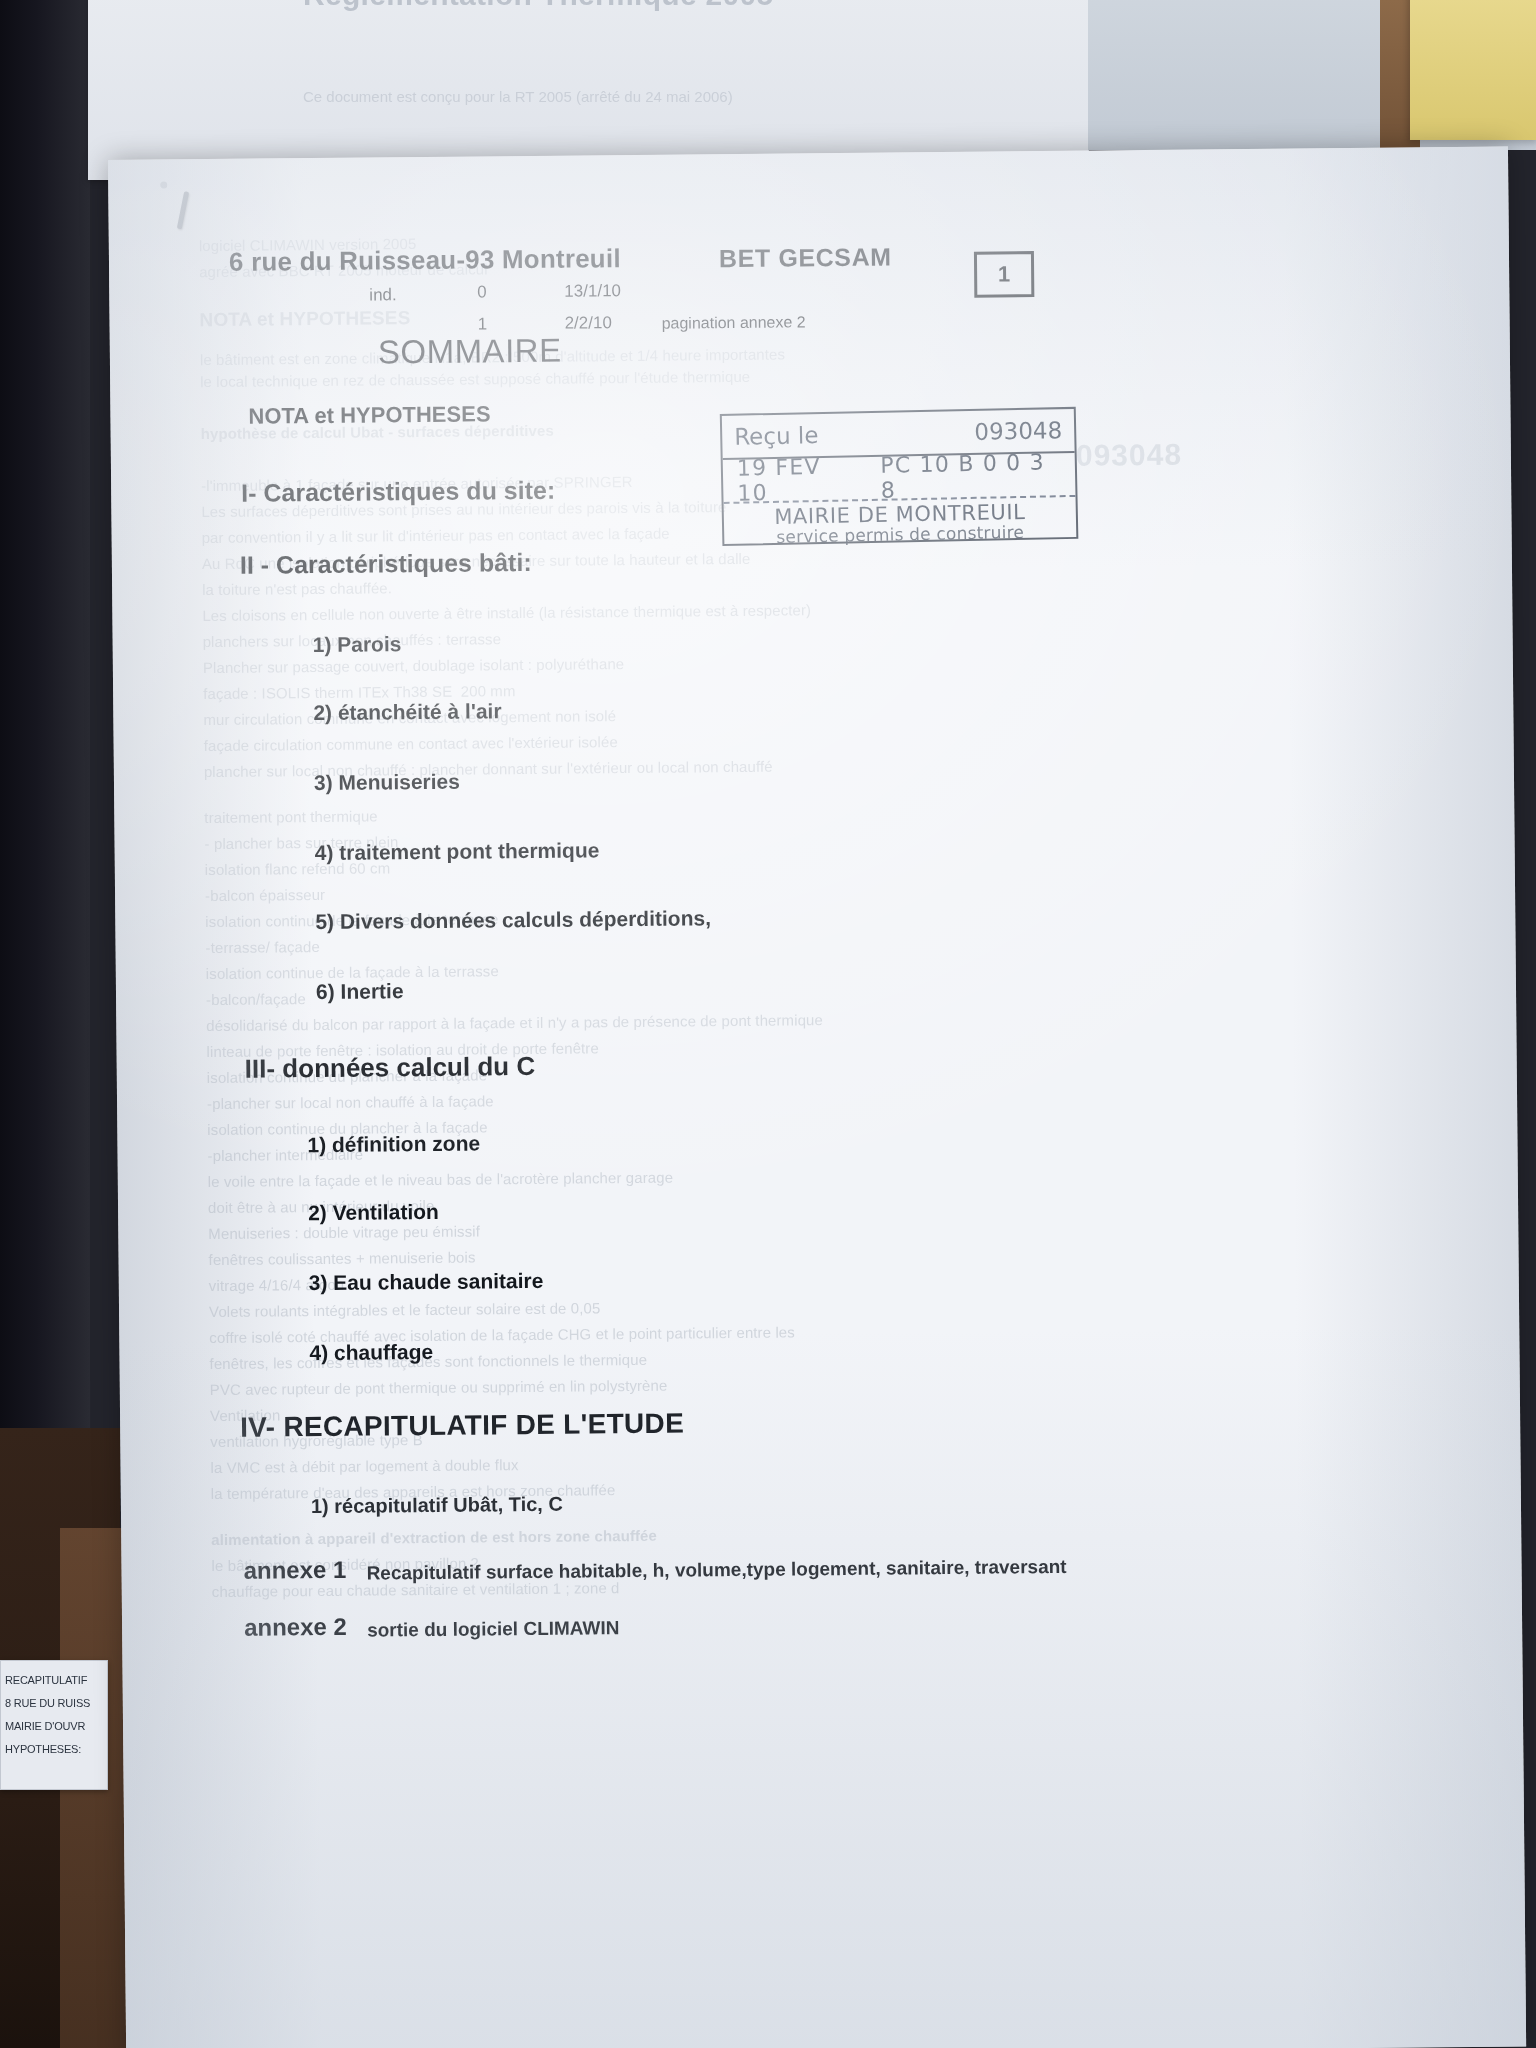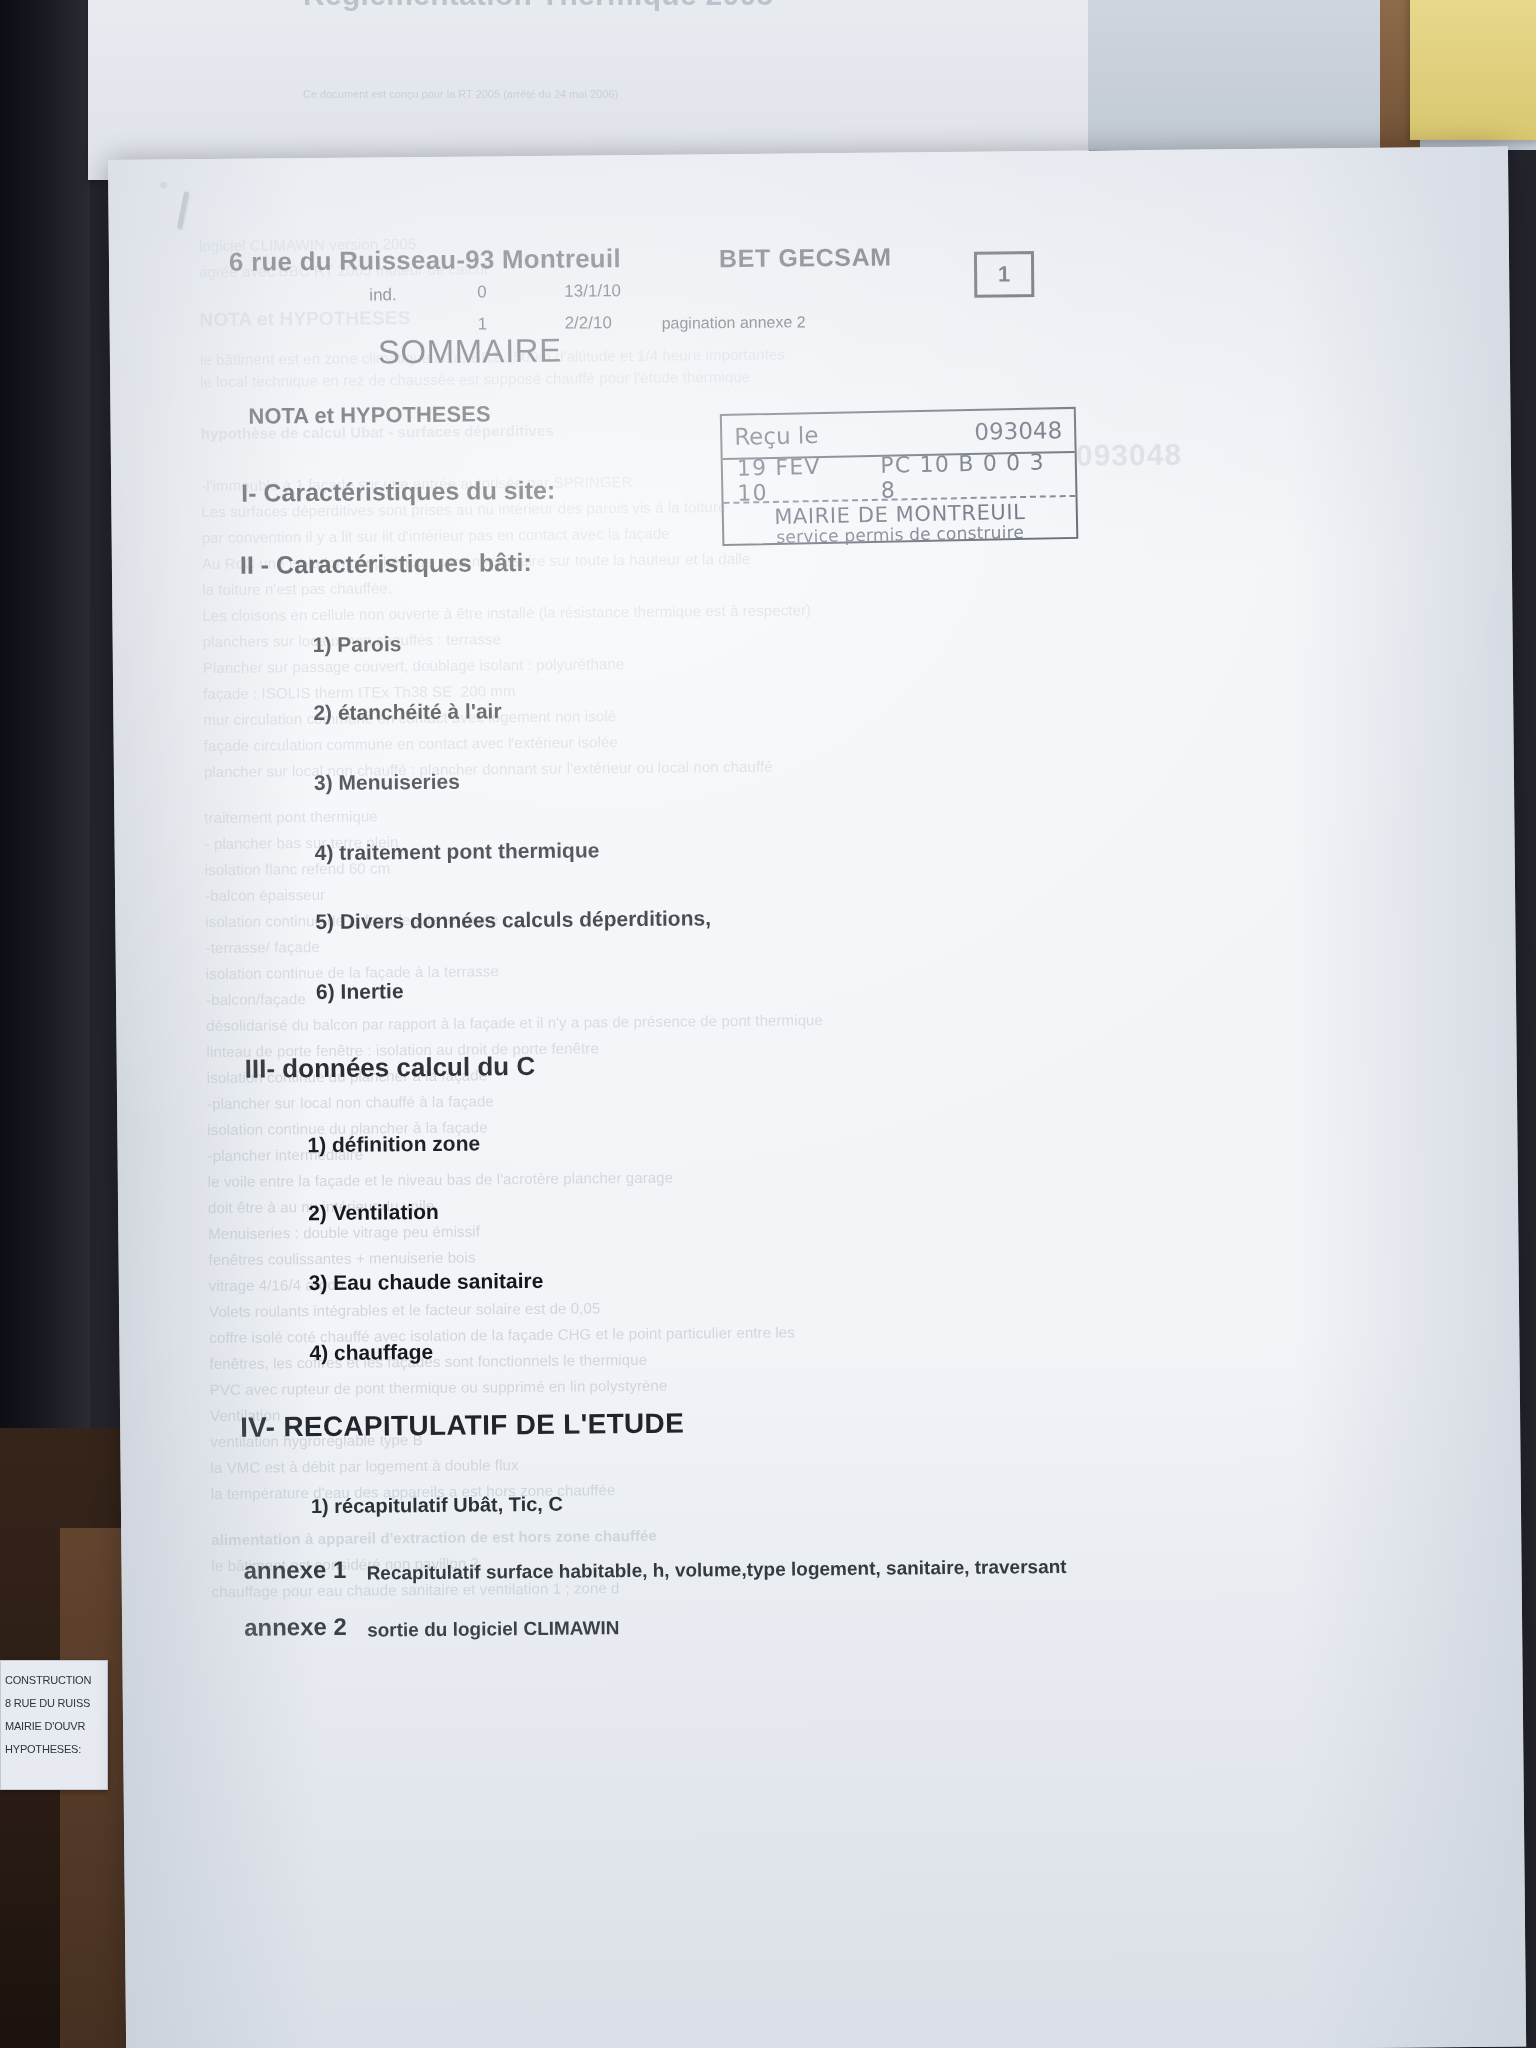--- a/index.html
+++ b/index.html
@@ -68,21 +68,21 @@
     width: 640px;
     font-size: 14px;
     line-height: 1.55;
     color: #a9b1bd;
     opacity: .6;
   }
   .bg-sheet .bg-sub2 {
     position: absolute;
     left: 215px; top: 96px;
     width: 660px;
-    font-size: 11px;
+    font-size: 15px;
     line-height: 1.5;
     color: #b2b9c4;
     opacity: .5;
   }
   .bg-sheet-right {
     position: absolute;
     left: 1088px; top: -10px;
     width: 460px; height: 160px;
     background: linear-gradient(180deg,#cfd6de 0%, #c2cad4 100%);
   }
@@ -301,21 +301,21 @@
 
   <div class="bg-sheet">
     <div class="bg-title">Réglementation Thermique 2005</div>
     <div class="bg-sub2">Ce document est conçu pour la RT 2005 (arrêté du 24 mai 2006)</div>
   </div>
   <div class="bg-sheet-right"></div>
   <div class="warm-strip"></div>
   <div class="sticky-yellow"></div>
 
   <div class="side-paper">
-    <div>CONSTRUCTION</div>
+    <div>RECAPITULATIF</div>
     <div>8 RUE DU RUISS</div>
     <div>MAIRIE D'OUVR</div>
     <div>HYPOTHESES:</div>
   </div>
 
   <div class="sheet">
 
     <div class="staple"></div>
     <div class="staple-dot"></div>
 

